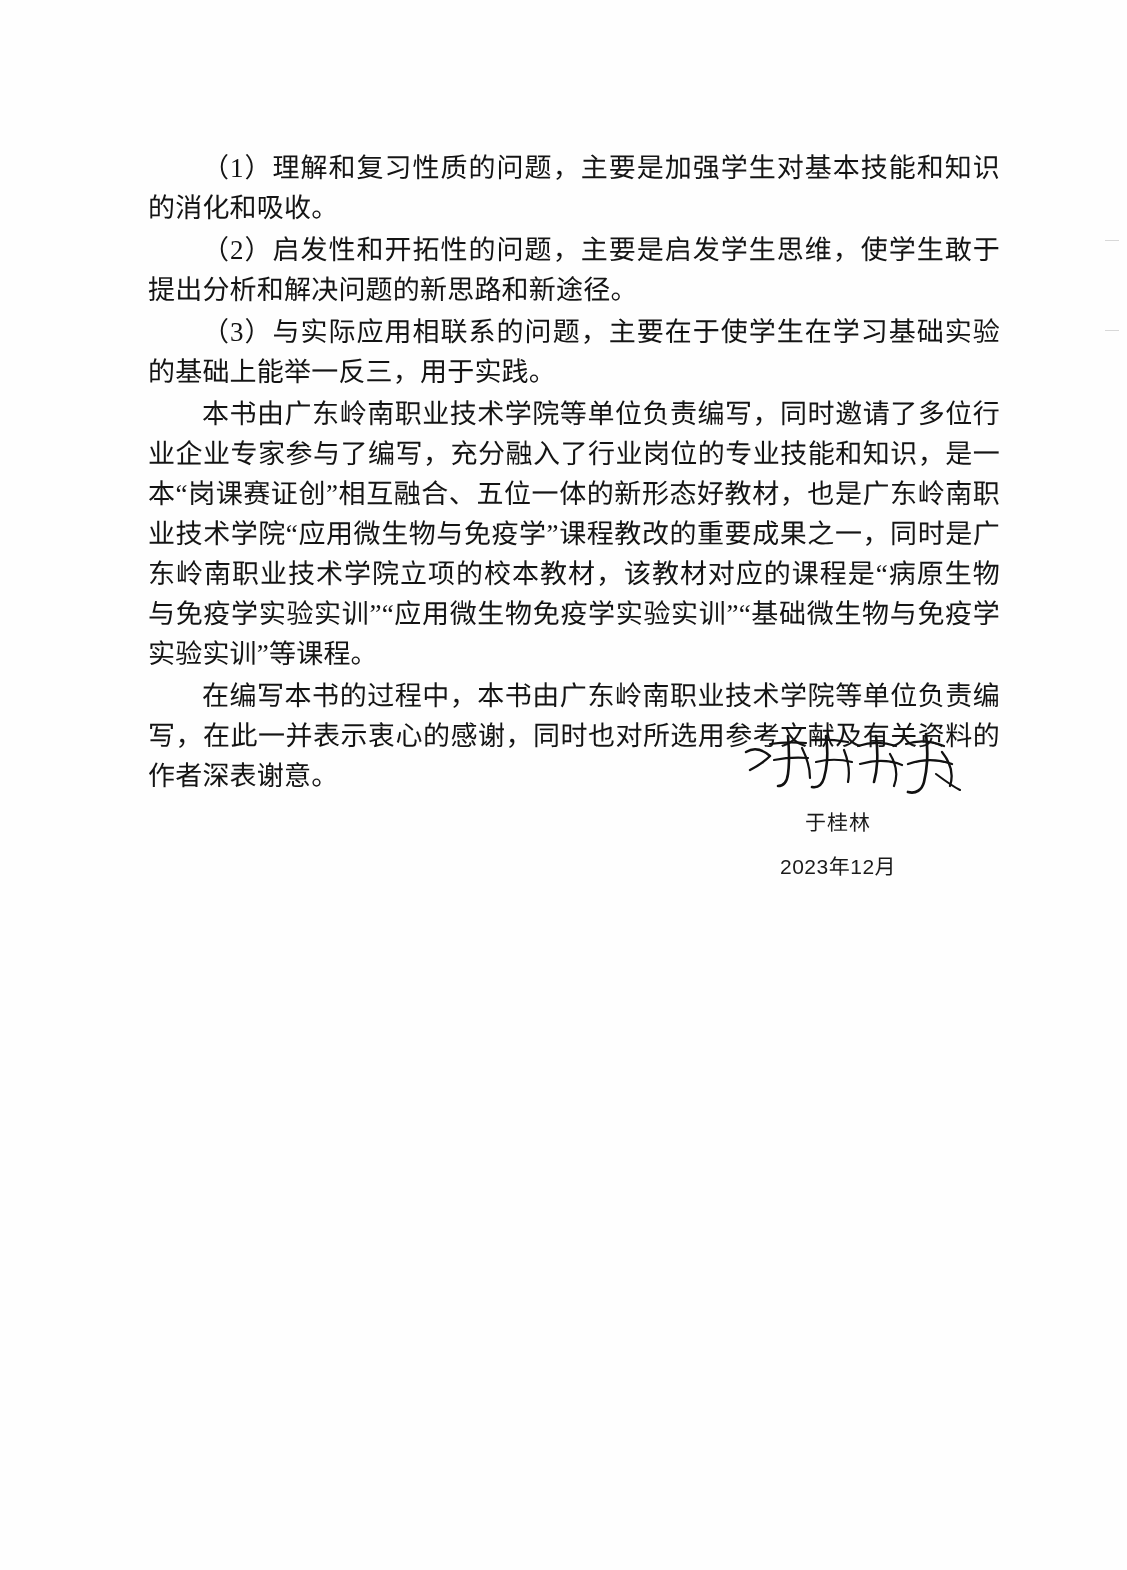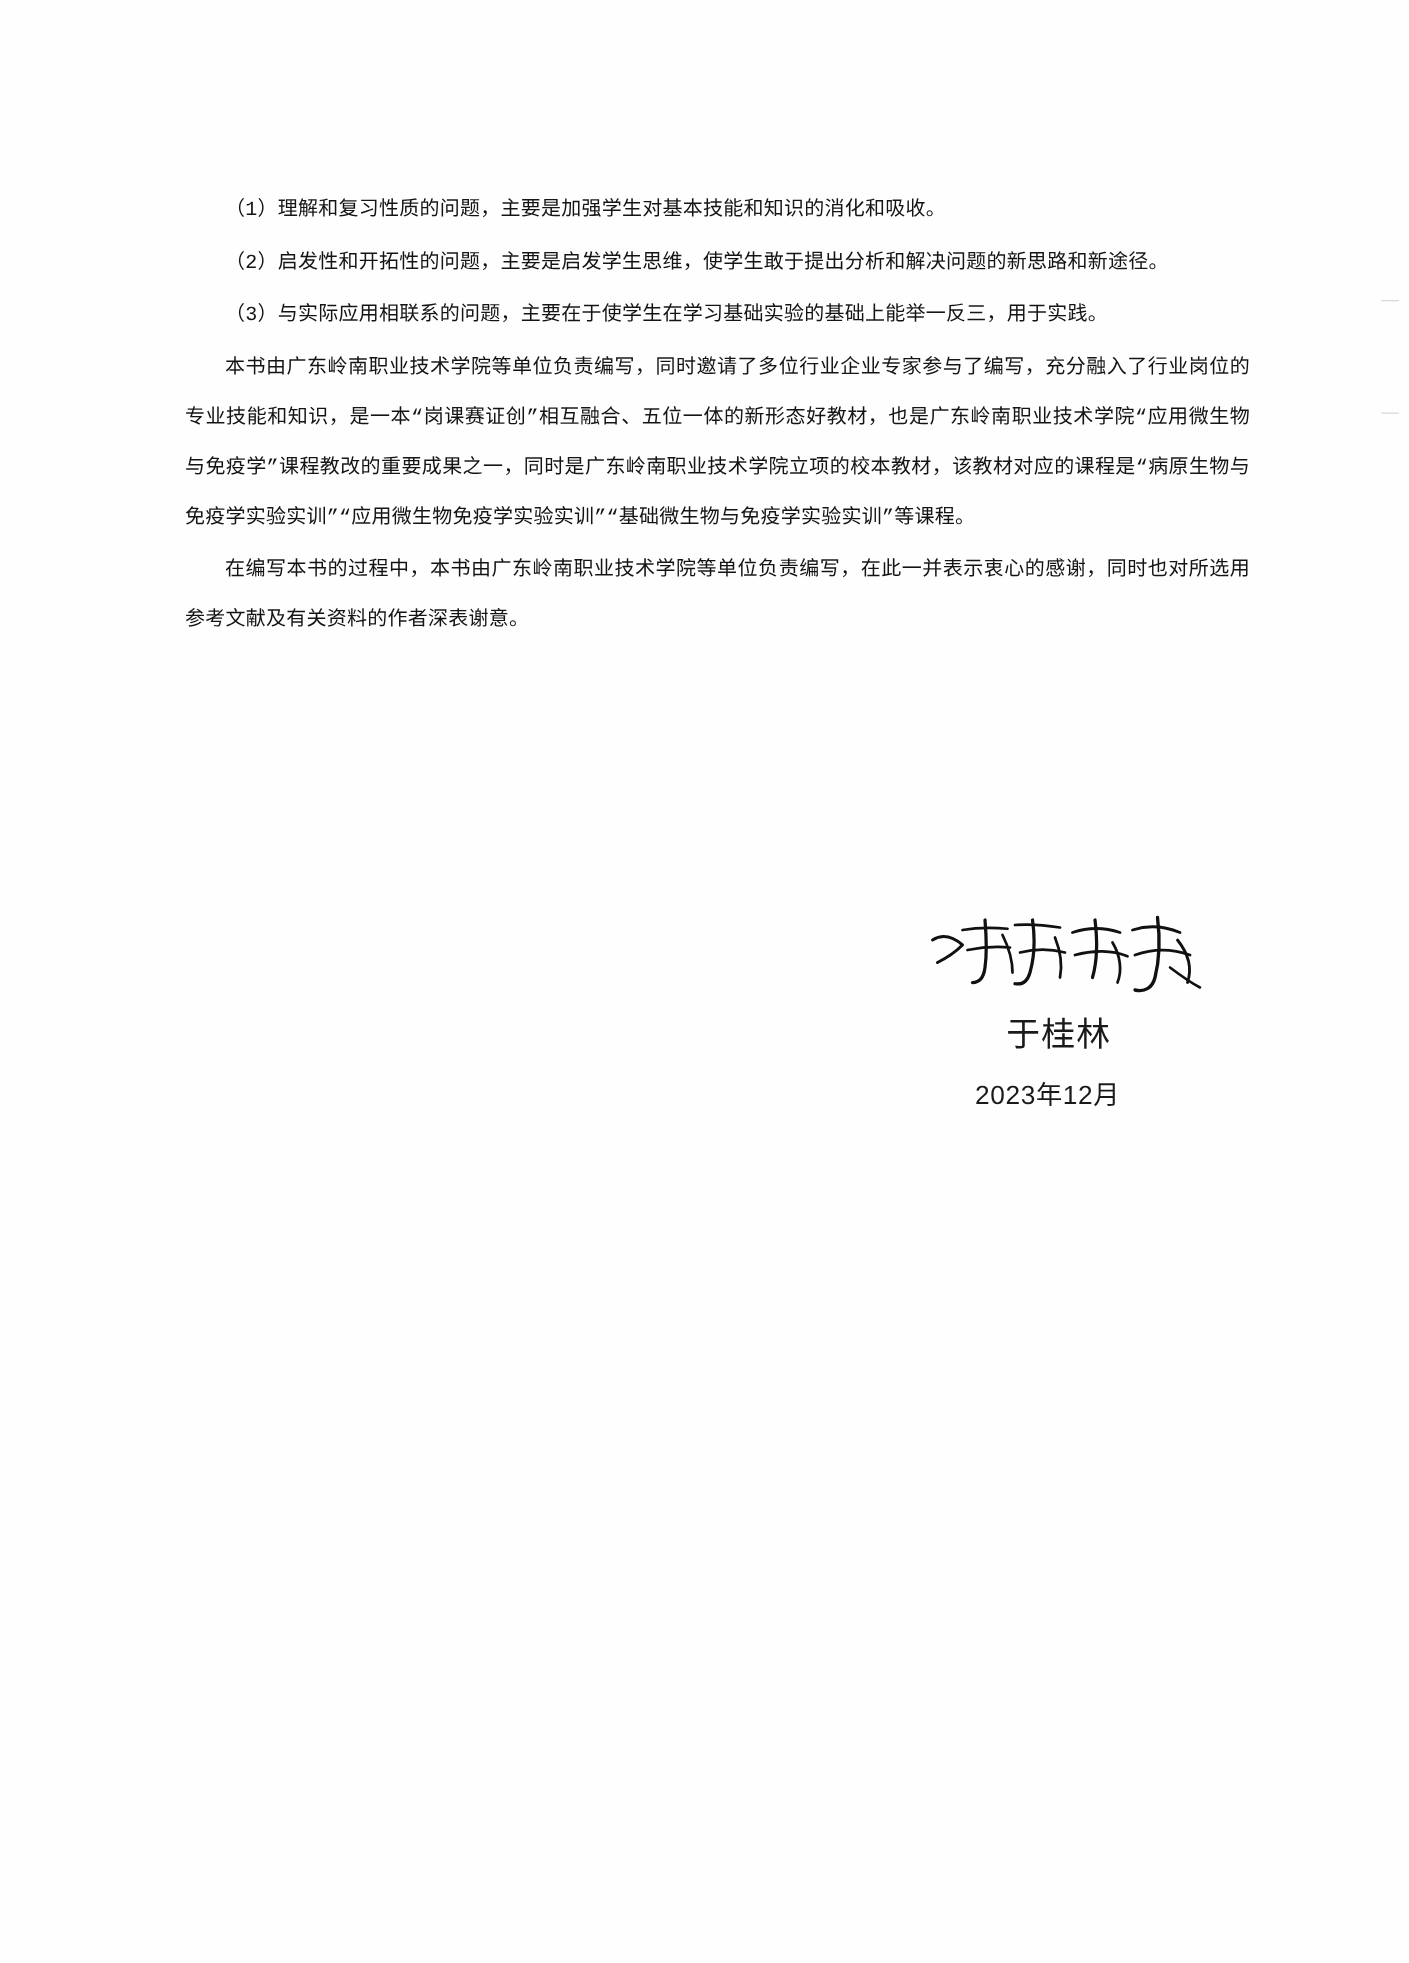--- a/index.html
+++ b/index.html
@@ -21,44 +21,44 @@
     background: #fefefe;
   }
   .content {
     position: absolute;
     left: 148px;
     top: 148px;
     width: 852px;
   }
   p.para {
     margin: 0 0 2px 0;
-    font-size: 16px;
+    font-size: 27px;
     line-height: 40px;
     text-align: justify;
     text-justify: inter-ideograph;
     text-indent: 2em;
     letter-spacing: 0.2px;
-    font-family: Liberation Mono, monospace;
+    font-family: Liberation Serif, serif;
   }
   .sign-block {
     position: absolute;
     left: 700px;
     top: 730px;
     width: 300px;
     text-align: center;
   }
   .signature-img {
     width: 230px;
     height: 70px;
     margin-left: 40px;
     display: block;
   }
   .sign-name {
     font-family: "Liberation Sans", "DejaVu Sans", sans-serif;
-    font-size: 27px;
+    font-size: 21px;
     color: #1a1a1a;
     margin-top: 6px;
     margin-left: 105px;
     text-align: left;
     letter-spacing: 1px;
   }
   .sign-date {
     font-family: "Liberation Sans", "DejaVu Sans", sans-serif;
     font-size: 21px;
     color: #1a1a1a;

